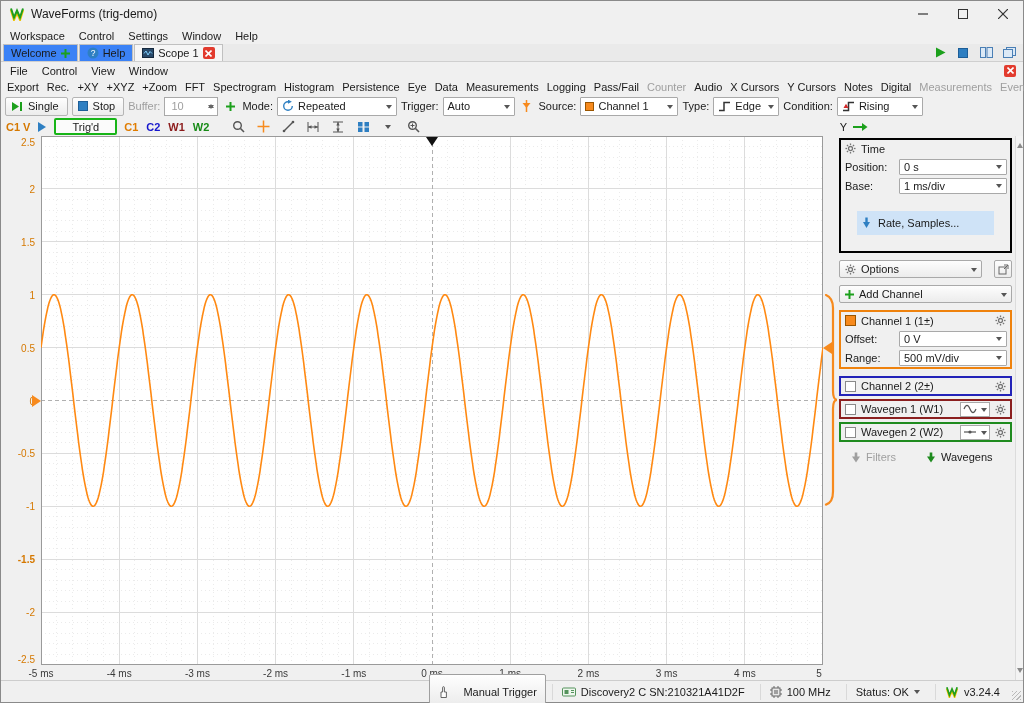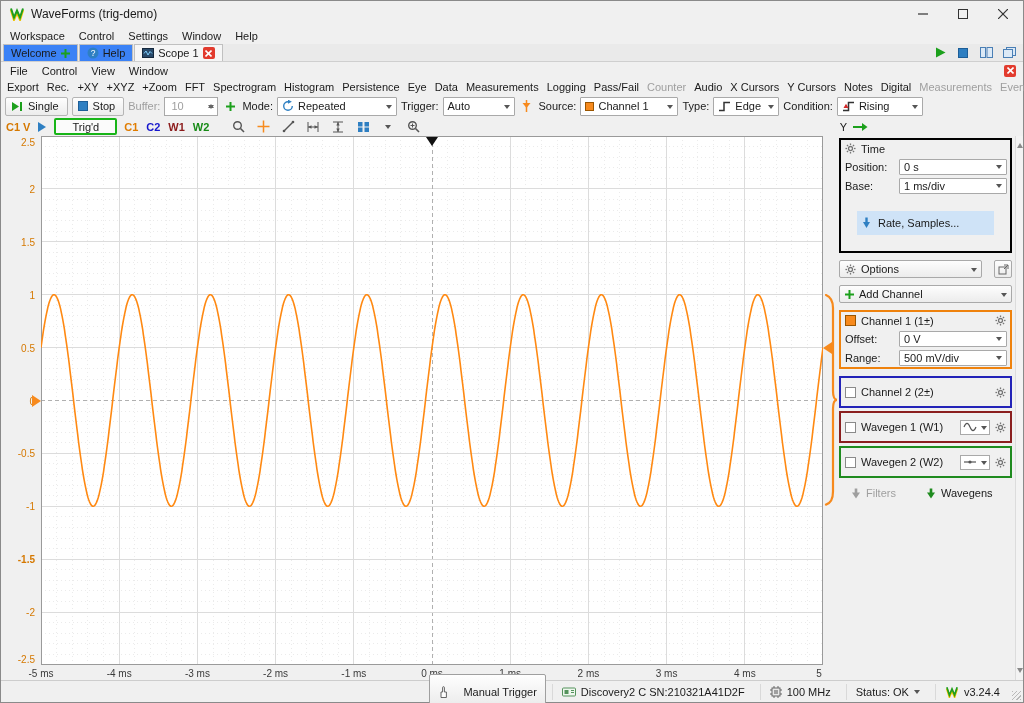--- a/index.html
+++ b/index.html
@@ -62,21 +62,21 @@
 .prow .lbl{width:50px;flex:0 0 50px}
 .rate-row{display:flex;align-items:center;gap:6px;height:18px;margin:16px;padding:12px 4px;background:#cfe3f7}
 .opt-row{display:flex;align-items:center;gap:12px;margin:0 0 7px 0}
 .dd-btn{position:relative;display:flex;align-items:center;gap:5px;height:18px;border:1px solid #a9a9a9;border-radius:2px;background:linear-gradient(#fdfdfd,#ececec);padding:0 16px 0 5px}
 .dd-btn::after{content:"";position:absolute;right:4px;top:7px;border:3.5px solid transparent;border-top:4.5px solid #555}
 .dd-btn.full{width:100%;margin-bottom:7px}
 .opt-row .dd-btn{flex:1}
 .sq-btn{width:18px;height:18px;border:1px solid #a9a9a9;border-radius:2px;background:linear-gradient(#fdfdfd,#ececec);display:flex;align-items:center;justify-content:center}
 .cb{width:11px;height:11px;border:1px solid #8a8a8a;background:#fff;flex:0 0 11px}
 .cb.checked{background:#f78a1d;border-color:#9a5500}
-.chbar{display:flex;align-items:center;gap:5px;height:32px;border:2px solid #000;margin-bottom:3px;padding:0 4px;background:#f0f0f0}
+.chbar{display:flex;align-items:center;gap:5px;height:20px;border:2px solid #000;margin-bottom:3px;padding:0 4px;background:#f0f0f0}
 .chbar .grow{flex:1}
 .chbar.ch2{border-color:#2323b8}
 .chbar.w1{border-color:#8b1f1f}
 .chbar.w2{border-color:#1f8b1f}
 .mini-dd{position:relative;display:flex;align-items:center;height:15px;background:#fff;border:1px solid #a9a9a9;padding:0 12px 0 2px}
 .mini-dd::after{content:"";position:absolute;right:2px;top:5px;border:3px solid transparent;border-top:4px solid #555}
 .fw-row{display:flex;align-items:center;gap:30px;margin:9px 0 0 12px}
 .fw{display:flex;align-items:center;gap:5px}
 .vscroll{flex:1;position:relative;background:#f3f3f3;border-left:1px solid #dcdcdc}
 .vs-up{position:absolute;top:4px;left:1px;width:0;height:0;border:3.5px solid transparent;border-bottom:5px solid #8a8a8a}

